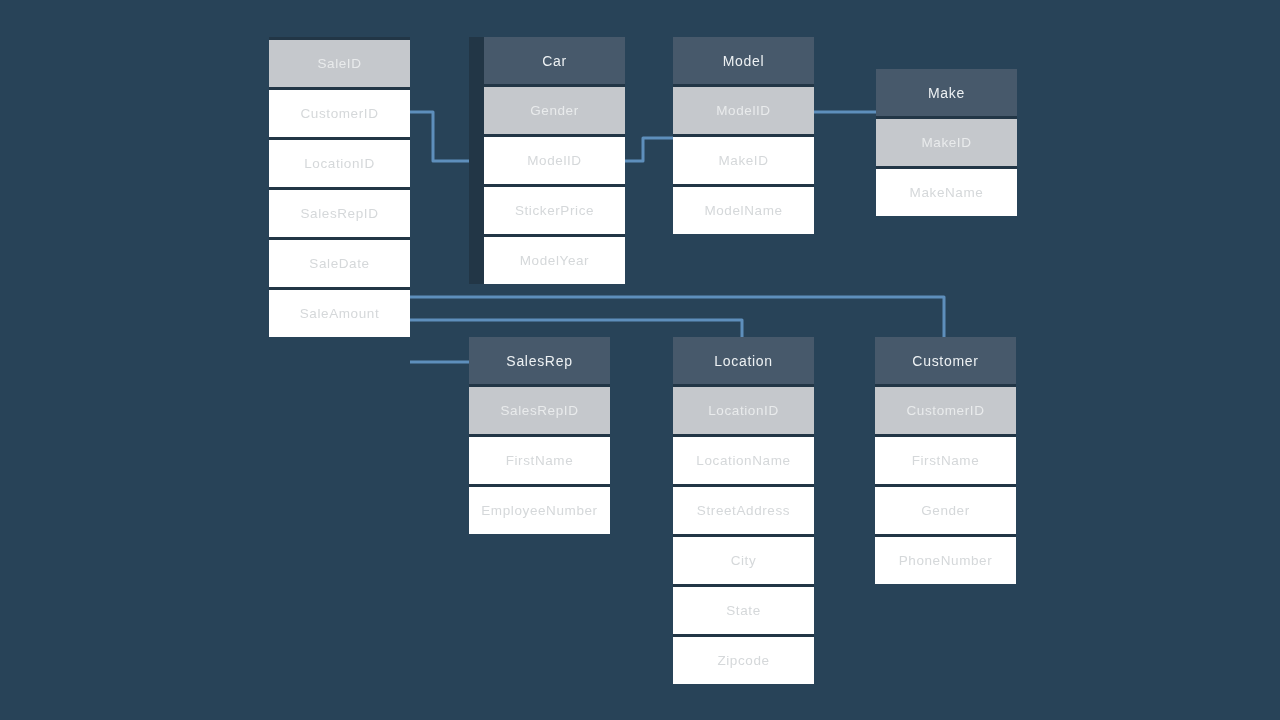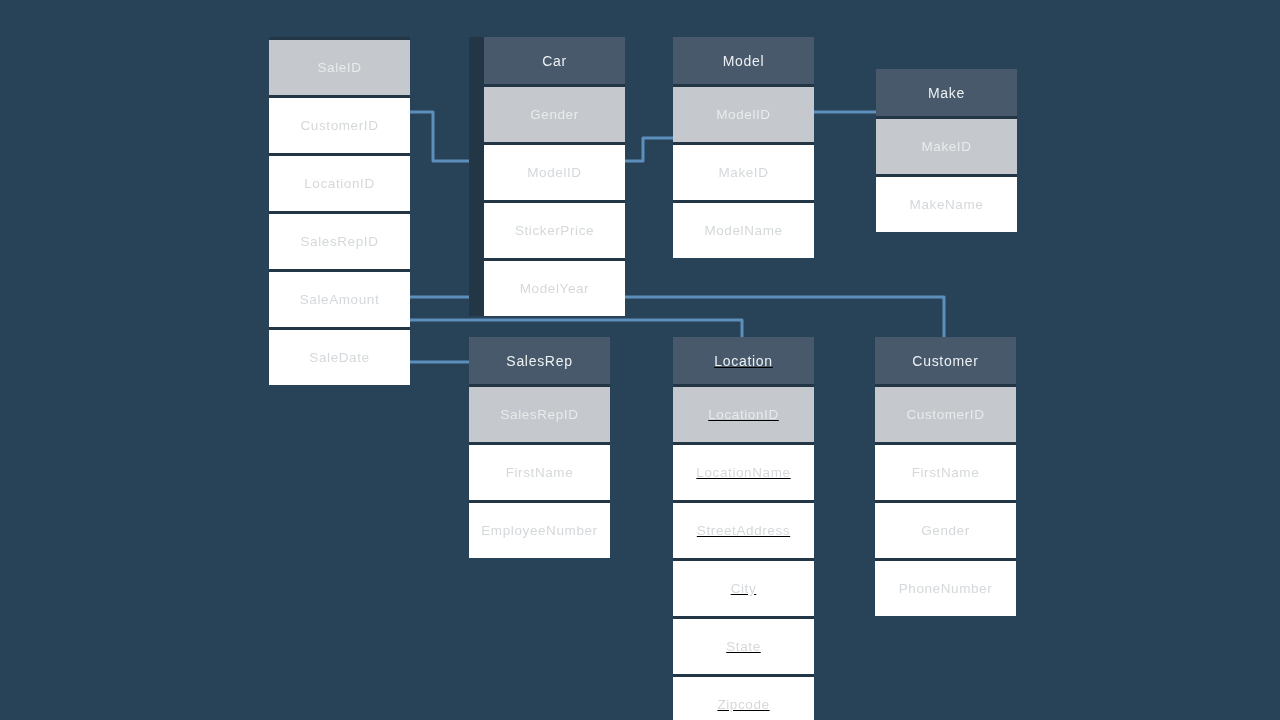--- a/index.html
+++ b/index.html
@@ -42,21 +42,21 @@
     height: 47px;
     background: #47596B;
     color: #EDF1F3;
     display: flex;
     align-items: center;
     justify-content: center;
     font-size: 14px;
     letter-spacing: 0.7px;
   }
   .tbl-row {
-    height: 55px;
+    height: 47px;
     margin-top: 3px;
     background: #FFFFFF;
     color: #D5D8DA;
     display: flex;
     align-items: center;
     justify-content: center;
     font-size: 13.5px;
     letter-spacing: 0.6px;
   }
   .tbl-row.pk {
@@ -75,22 +75,22 @@
       <polyline points="410,297 944,297 944,342"></polyline>
       <polyline points="410,320 742,320 742,342"></polyline>
       <polyline points="410,362 469,362"></polyline>
     </svg>
 
 <div class="entity-table" style="left: 269px; top: 37px; width: 141px;">
       <div class="tbl-row pk">SaleID</div>
       <div class="tbl-row">CustomerID</div>
       <div class="tbl-row">LocationID</div>
       <div class="tbl-row">SalesRepID</div>
+      <div class="tbl-row">SaleDate</div>
       <div class="tbl-row">SaleAmount</div>
-      <div class="tbl-row">SaleDate</div>
     </div>
     <div class="entity-table" style="left: 469px; top: 37px; width: 141px; padding-left: 15px;">
       <div class="tbl-header">Car</div>
       <div class="tbl-row pk">Gender</div>
       <div class="tbl-row">ModelID</div>
       <div class="tbl-row">StickerPrice</div>
       <div class="tbl-row">ModelYear</div>
     </div>
     <div class="entity-table" style="left: 673px; top: 37px; width: 141px;">
       <div class="tbl-header">Model</div>
@@ -102,21 +102,21 @@
       <div class="tbl-header">Make</div>
       <div class="tbl-row pk">MakeID</div>
       <div class="tbl-row">MakeName</div>
     </div>
     <div class="entity-table" style="left: 469px; top: 337px; width: 141px;">
       <div class="tbl-header">SalesRep</div>
       <div class="tbl-row pk">SalesRepID</div>
       <div class="tbl-row">FirstName</div>
       <div class="tbl-row">EmployeeNumber</div>
     </div>
-    <div class="entity-table" style="left: 673px; top: 337px; width: 141px; text-decoration: underline;">
+    <div class="entity-table" style="left: 673px; top: 337px; width: 141px;">
       <div class="tbl-header">Location</div>
       <div class="tbl-row pk">LocationID</div>
       <div class="tbl-row">LocationName</div>
       <div class="tbl-row">StreetAddress</div>
       <div class="tbl-row">City</div>
       <div class="tbl-row">State</div>
       <div class="tbl-row">Zipcode</div>
     </div>
     <div class="entity-table" style="left: 875px; top: 337px; width: 141px;">
       <div class="tbl-header">Customer</div>

